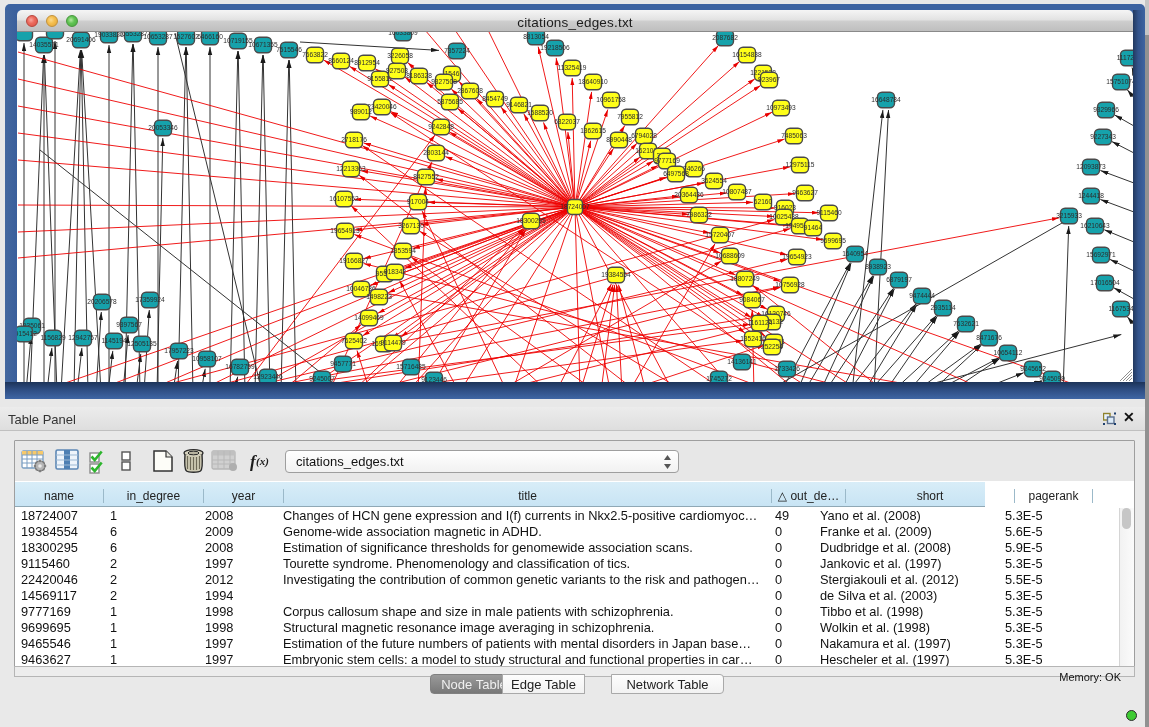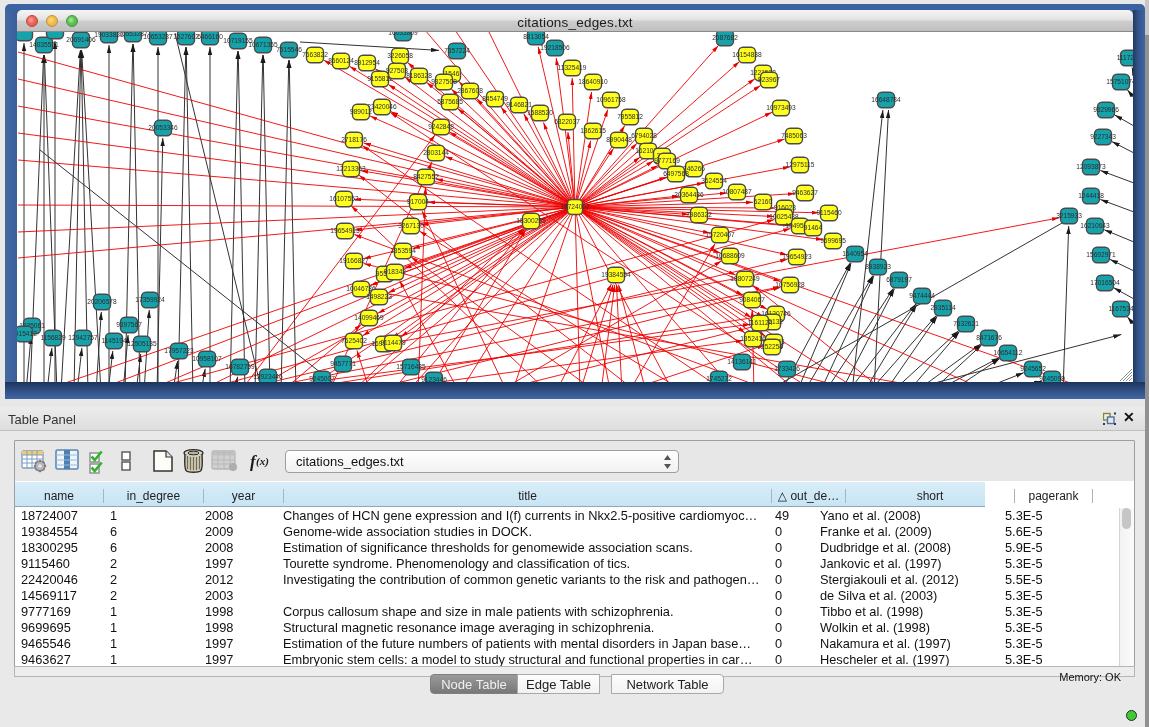--- a/index.html
+++ b/index.html
@@ -36,21 +36,21 @@
 .c0 {left:6px;width:85px} .c1 {left:95px;width:95px} .c2 {left:190px;width:78px}
 .c3 {left:268px;width:488px} .c4 {left:760px;width:72px}
 .c5 {left:805px;width:180px;text-align:left} .c6 {left:990px;width:100px}
 #hscroll {position:absolute;left:14px;top:666px;width:1121px;height:11px;background:#ededed;
  border:1px solid #b5b5b5}
 #tabs {position:absolute;left:430px;top:674px;height:20px;font-size:13px}
 .tab {position:absolute;top:0;height:20px;line-height:19px;text-align:center;
  background:linear-gradient(180deg,#fdfdfd,#f2f2f2);border:1px solid #a9a9a9;color:#222}
 #tab1 {left:0;width:88px;border-radius:4px 0 0 4px;
  background:linear-gradient(180deg,#9a9a9a,#787878);color:#f0f0f0;border-color:#808080}
-#tab2 {left:87px;width:83px}
+#tab2 {left:72px;width:83px}
 #tab3 {left:181px;width:113px;border-radius:0 4px 4px 0}
 #memory {position:absolute;right:28px;top:671px;font-size:11px;color:#111}
 #memdot {position:absolute;right:12px;top:710px;width:11px;height:11px;border-radius:50%;
  background:#3ecb33;border:1.5px solid #2c2c2c}
 #floaticon {position:absolute;left:1103px;top:412px;width:13px;height:13px}
 #xicon {position:absolute;left:1123px;top:409px;width:14px;height:16px;font-size:14px;
  font-weight:bold;color:#111}
 </style></head><body>
 <div id="frame"></div>
 <div id="framebot"></div>
@@ -608,21 +608,21 @@
     <span class="c2">2008</span>
     <span class="c3">Changes of HCN gene expression and I(f) currents in Nkx2.5-positive cardiomyoc…</span>
     <span class="c4">49</span>
     <span class="c5">Yano et al. (2008)</span>
     <span class="c6">5.3E-5</span>
   </div>
 <div class="trow" style="top:523px">
     <span class="c0">19384554</span>
     <span class="c1">6</span>
     <span class="c2">2009</span>
-    <span class="c3">Genome-wide association studies in DOCK.</span>
+    <span class="c3">Genome-wide association magnetic in ADHD.</span>
     <span class="c4">0</span>
     <span class="c5">Franke et al. (2009)</span>
     <span class="c6">5.6E-5</span>
   </div>
 <div class="trow" style="top:539px">
     <span class="c0">18300295</span>
     <span class="c1">6</span>
     <span class="c2">2008</span>
     <span class="c3">Estimation of significance thresholds for genomewide association scans.</span>
     <span class="c4">0</span>
@@ -643,21 +643,21 @@
     <span class="c1">2</span>
     <span class="c2">2012</span>
     <span class="c3">Investigating the contribution of common genetic variants to the risk and pathogen…</span>
     <span class="c4">0</span>
     <span class="c5">Stergiakouli et al. (2012)</span>
     <span class="c6">5.5E-5</span>
   </div>
 <div class="trow" style="top:587px">
     <span class="c0">14569117</span>
     <span class="c1">2</span>
-    <span class="c2">2003</span>
+    <span class="c2">1994</span>
     <span class="c4">0</span>
     <span class="c5">de Silva et al. (2003)</span>
     <span class="c6">5.3E-5</span>
   </div>
 <div class="trow" style="top:603px">
     <span class="c0">9777169</span>
     <span class="c1">1</span>
     <span class="c2">1998</span>
     <span class="c3">Corpus callosum shape and size in male patients with schizophrenia.</span>
     <span class="c4">0</span>

